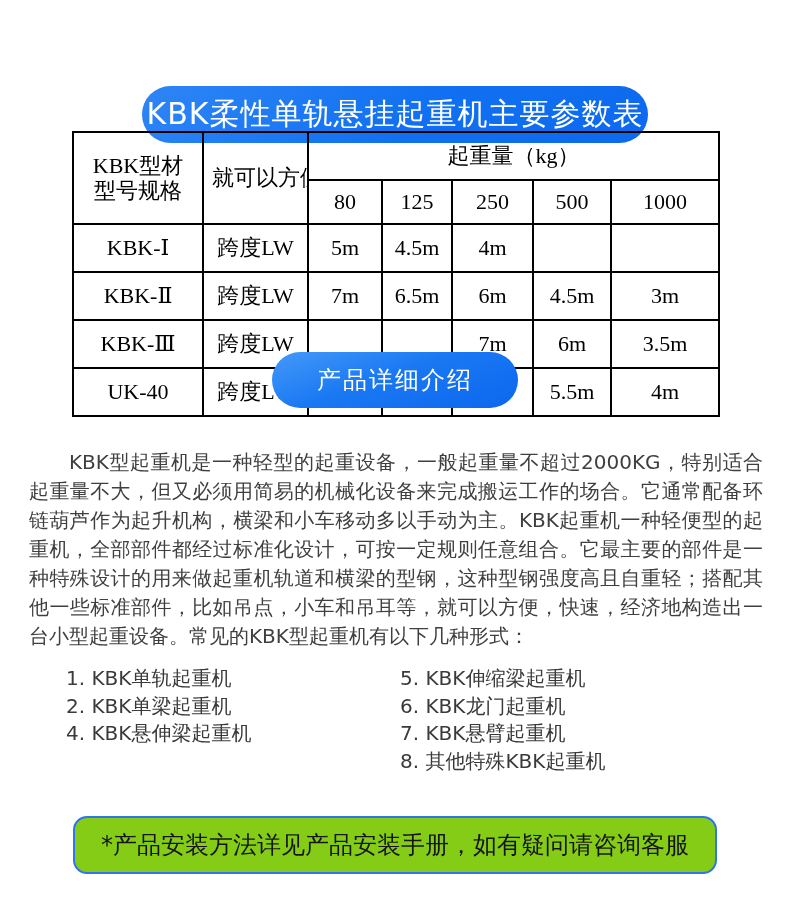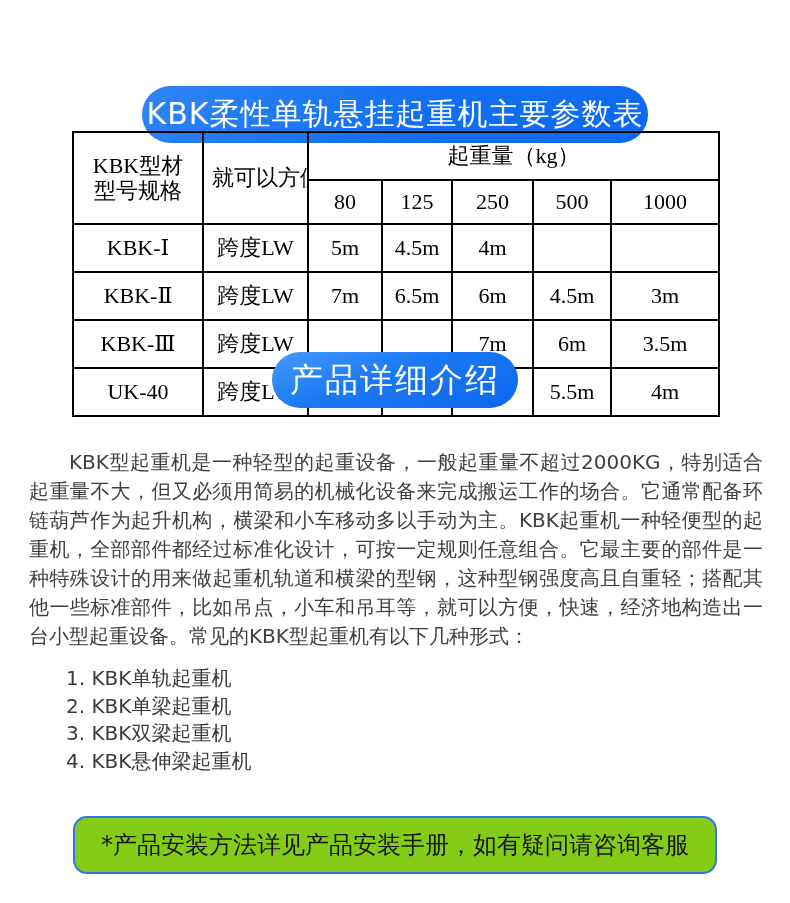--- a/index.html
+++ b/index.html
@@ -55,21 +55,21 @@
   
   .section-btn {
     position: absolute;
     top: 352px; left: 50%;
     transform: translateX(-50%);
     width: 246px; height: 56px;
     border-radius: 28px;
     border: none;
     background: linear-gradient(160deg, #449af9 0%, #1a78f3 45%, #0c67ee 100%);
     color: #ffffff;
-    font-size: 33px;
+    font-size: 24px;
     letter-spacing: 2px;
     display: flex; align-items: center; justify-content: center;
     cursor: pointer;
     font-family: Liberation Mono, monospace;
   }
 
   
   .intro-para {
     position: absolute;
     left: 29px; top: 448px;
@@ -184,20 +184,25 @@
 <div class="section-btn">
   <span>产品详细介绍</span>
 </div>
 
 <p class="intro-para">KBK型起重机是一种轻型的起重设备，一般起重量不超过2000KG，特别适合起重量不大，但又必须用简易的机械化设备来完成搬运工作的场合。它通常配备环链葫芦作为起升机构，横梁和小车移动多以手动为主。KBK起重机一种轻便型的起重机，全部部件都经过标准化设计，可按一定规则任意组合。它最主要的部件是一种特殊设计的用来做起重机轨道和横梁的型钢，这种型钢强度高且自重轻；搭配其他一些标准部件，比如吊点，小车和吊耳等，就可以方便，快速，经济地构造出一台小型起重设备。常见的KBK型起重机有以下几种形式：</p>
 
 <div class="type-list">
   <ul class="type-col left">
     <li>1. KBK单轨起重机</li>
     <li>2. KBK单梁起重机</li>
-    <li>3. KBK双梁起重机</li>
     <li>4. KBK悬伸梁起重机</li>
   </ul>
+  <ul class="type-col right">
+    <li>5. KBK伸缩梁起重机</li>
+    <li>6. KBK龙门起重机</li>
+    <li>7. KBK悬臂起重机</li>
+    <li>8. 其他特殊KBK起重机</li>
+  </ul>
 </div>
 
 <div class="notice-box">
   <span>*产品安装方法详见产品安装手册，如有疑问请咨询客服</span>
 </div>
 
 </body></html>

